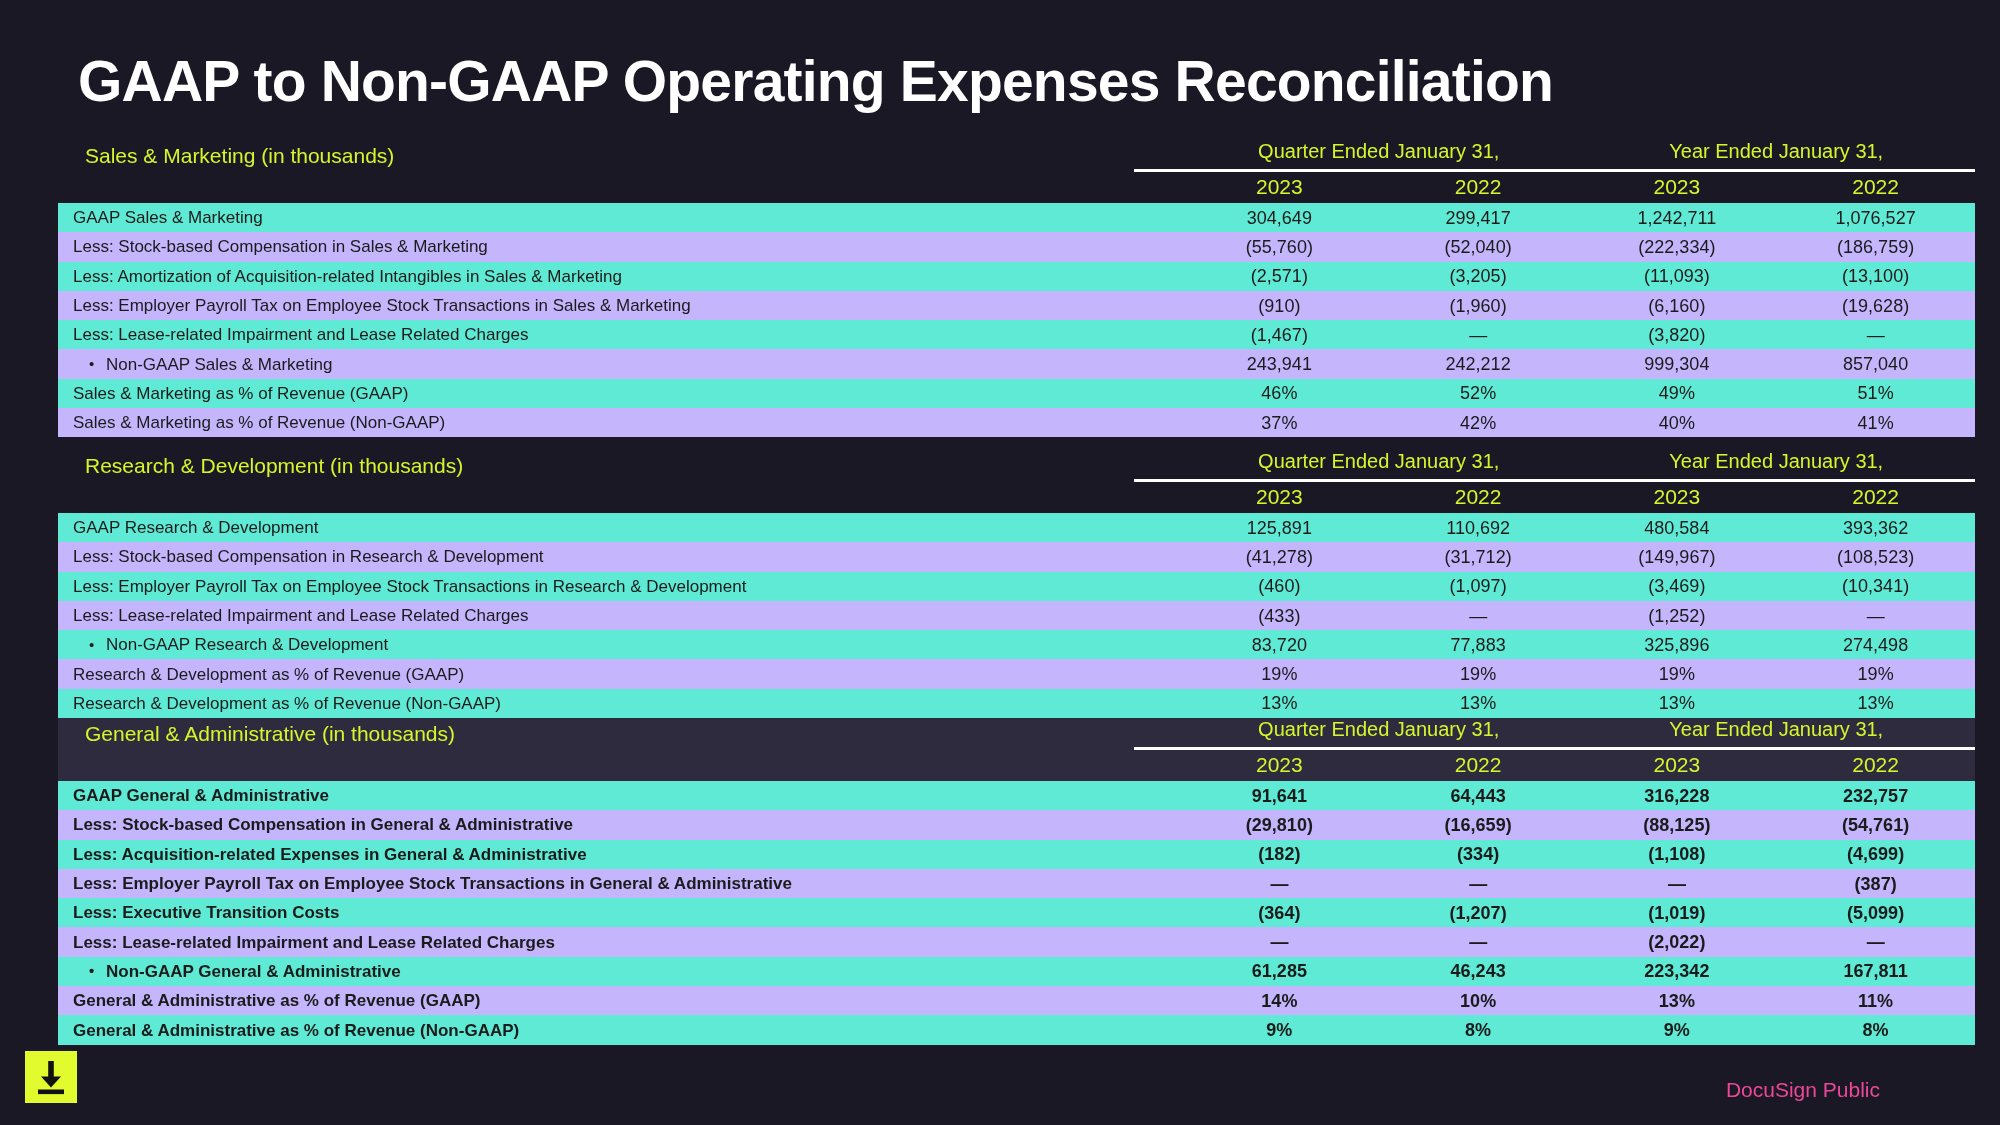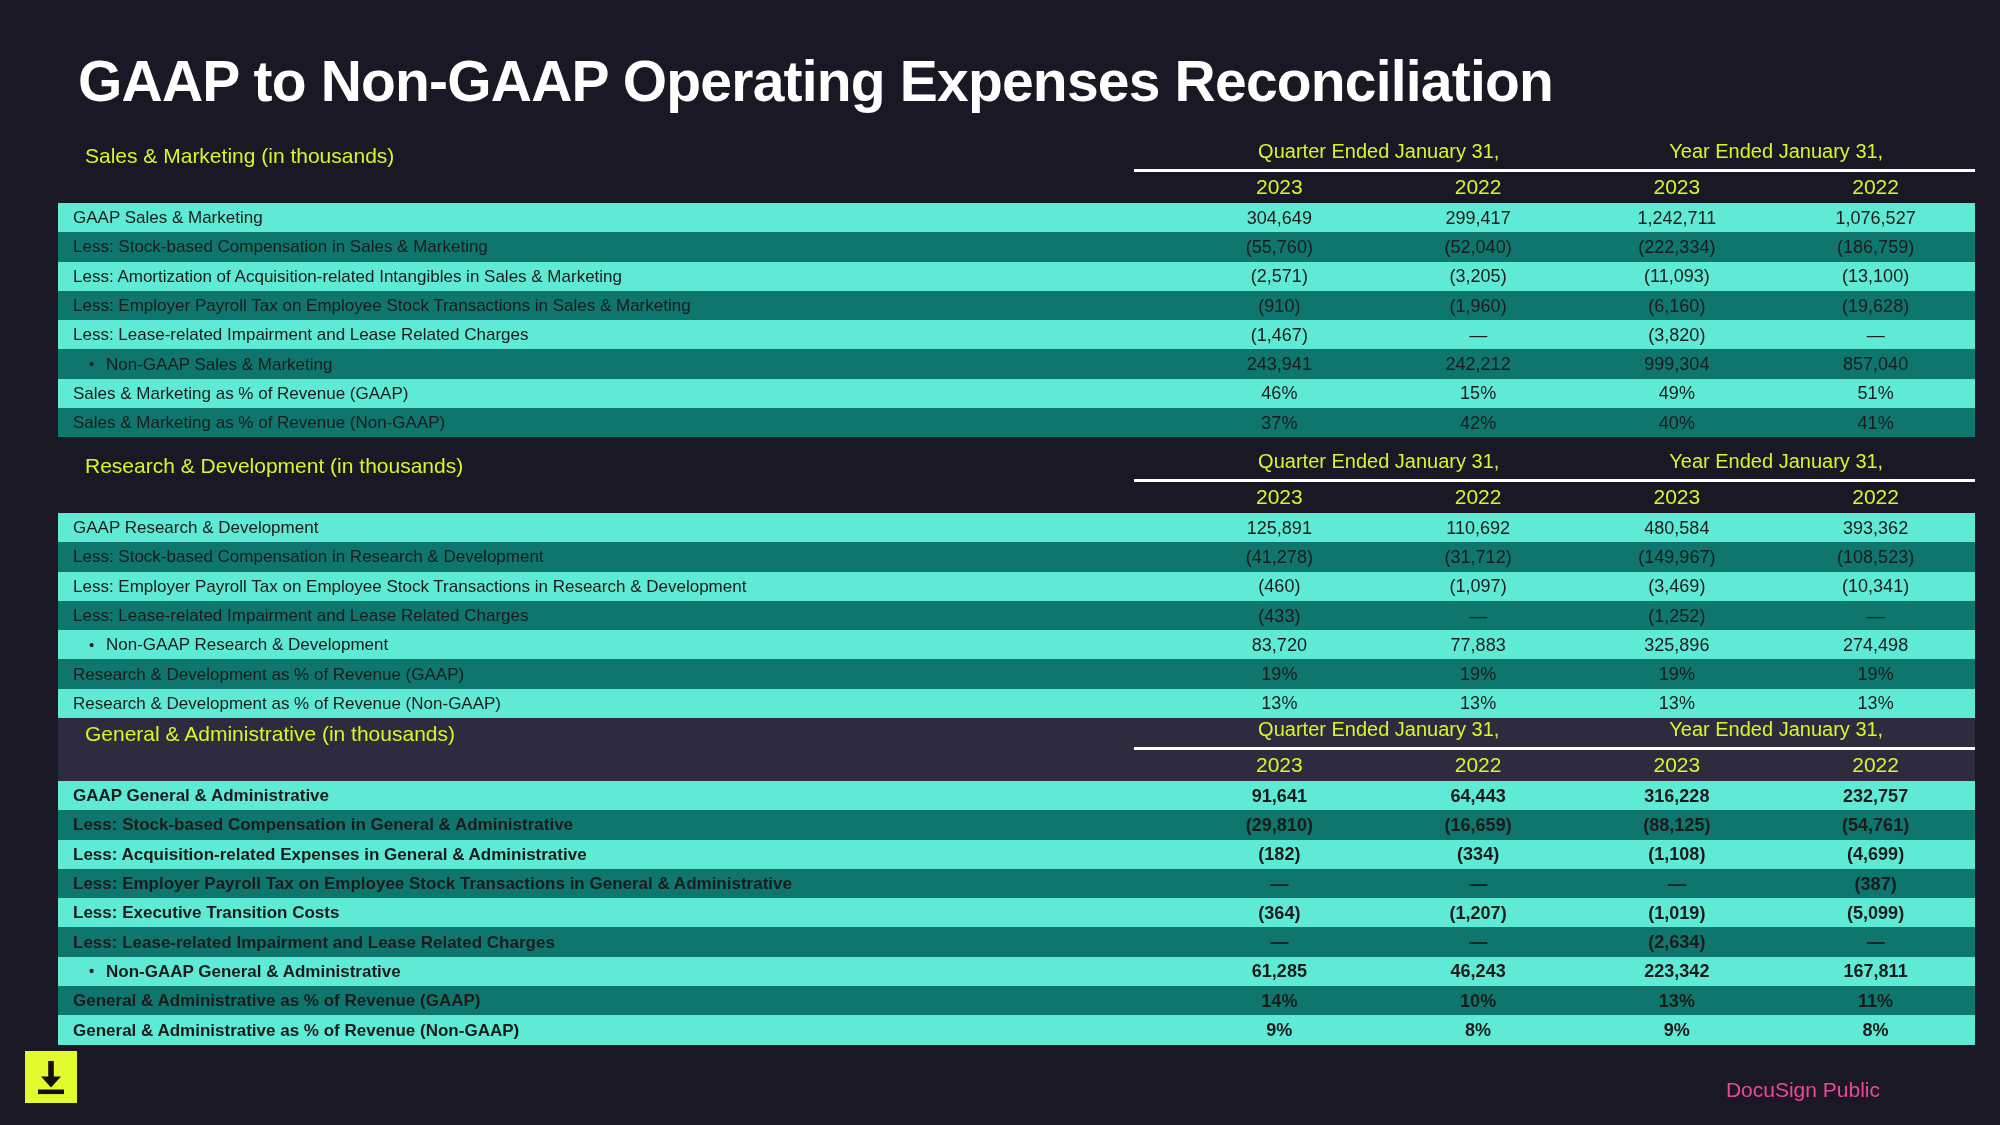--- a/index.html
+++ b/index.html
@@ -82,21 +82,21 @@
   .tbl {
     position: absolute;
     left: 58px;
     width: 1917px;
     border-collapse: collapse;
     table-layout: fixed;
     z-index: 3;
   }
   .tbl tr { height: 29.3px; }
   .tbl tr.odd  { background: #5eead4; }
-  .tbl tr.even { background: #0f766e; }
+  .tbl tr.even { background: #c4b5fd; }
 
   .tbl td {
     padding: 0;
     font-size: 17px;
     color: #1b1b1b;
     vertical-align: middle;
     line-height: 1;
   }
   .tbl td.label {
     padding-left: 15px;
@@ -209,21 +209,21 @@
             <tr class="even">
               <td class="label sub">Non-GAAP Sales &amp; Marketing</td>
               <td class="num">243,941</td>
               <td class="num">242,212</td>
               <td class="num">999,304</td>
               <td class="num">857,040</td>
             </tr>
             <tr class="odd">
               <td class="label">Sales &amp; Marketing as % of Revenue (GAAP)</td>
               <td class="num">46%</td>
-              <td class="num">15%</td>
+              <td class="num">52%</td>
               <td class="num">49%</td>
               <td class="num">51%</td>
             </tr>
             <tr class="even">
               <td class="label">Sales &amp; Marketing as % of Revenue (Non-GAAP)</td>
               <td class="num">37%</td>
               <td class="num">42%</td>
               <td class="num">40%</td>
               <td class="num">41%</td>
             </tr>
@@ -352,21 +352,21 @@
               <td class="label">Less: Executive Transition Costs</td>
               <td class="num">(364)</td>
               <td class="num">(1,207)</td>
               <td class="num">(1,019)</td>
               <td class="num">(5,099)</td>
             </tr>
             <tr class="even">
               <td class="label">Less:  Lease-related Impairment and Lease Related Charges</td>
               <td class="num">—</td>
               <td class="num">—</td>
-              <td class="num">(2,634)</td>
+              <td class="num">(2,022)</td>
               <td class="num">—</td>
             </tr>
             <tr class="odd">
               <td class="label sub">Non-GAAP General &amp; Administrative</td>
               <td class="num">61,285</td>
               <td class="num">46,243</td>
               <td class="num">223,342</td>
               <td class="num">167,811</td>
             </tr>
             <tr class="even">

